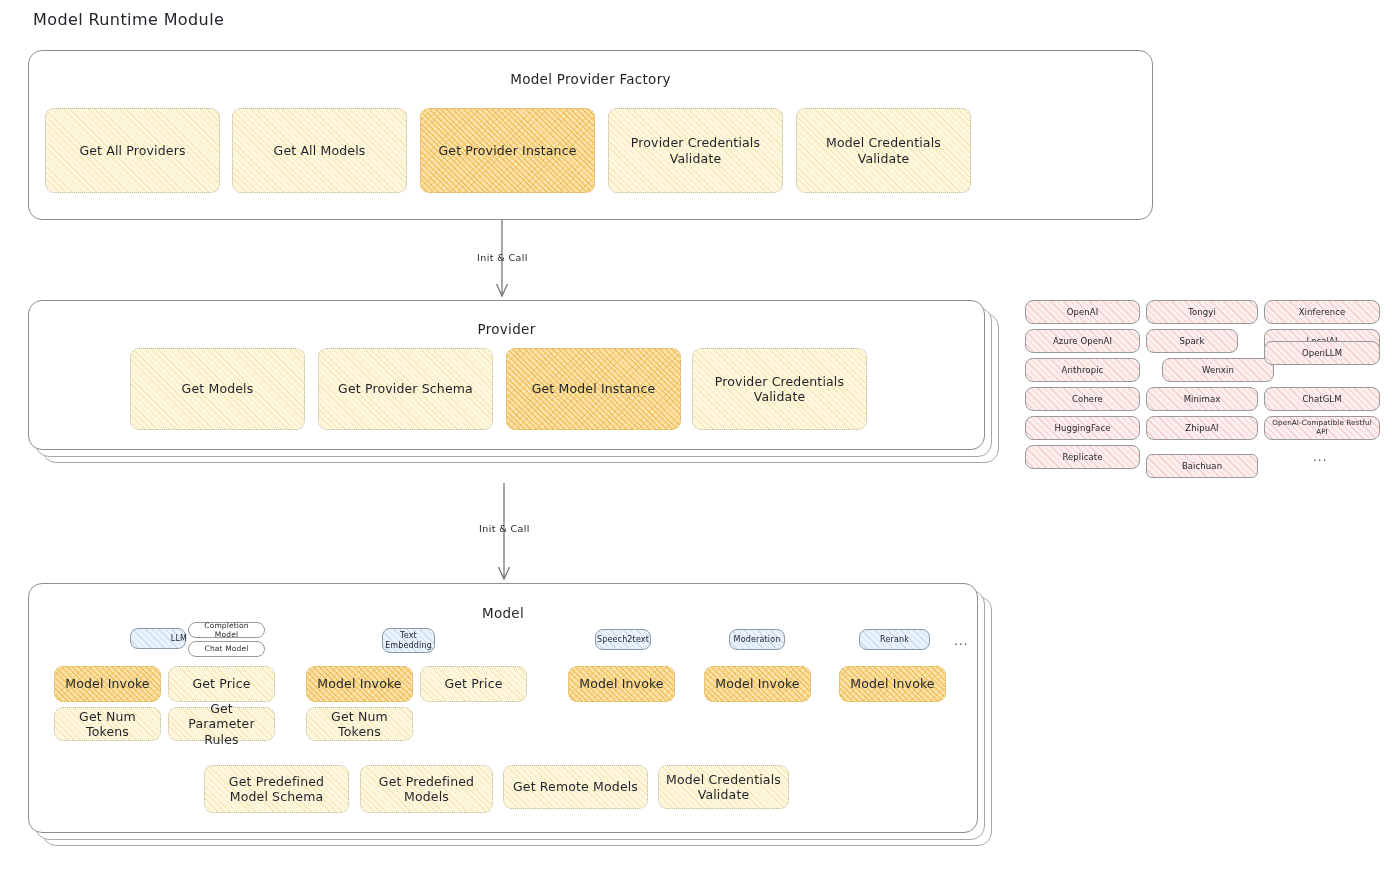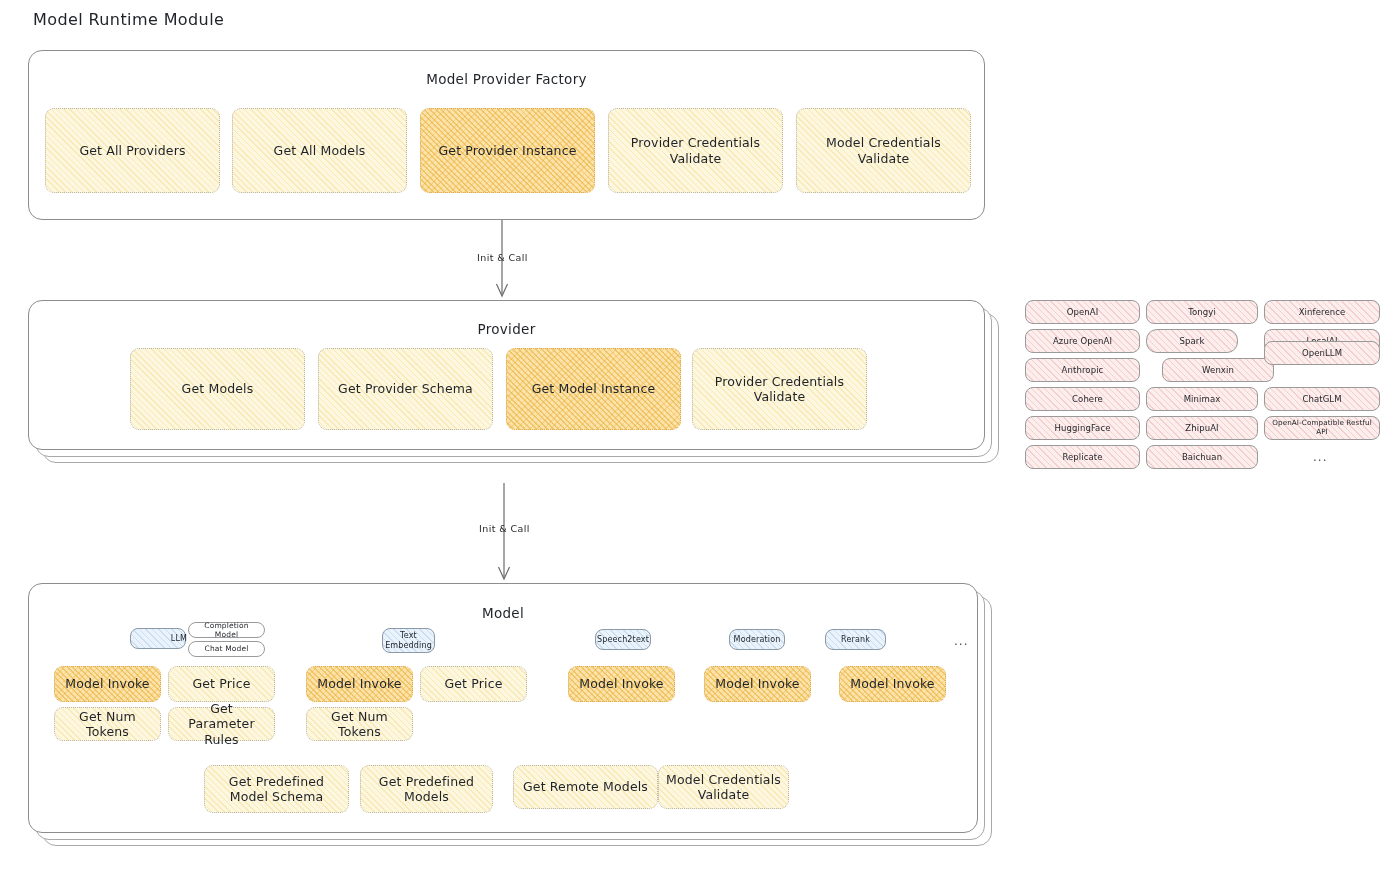--- a/index.html
+++ b/index.html
@@ -151,21 +151,21 @@
     letter-spacing: 1px;
   }
 </style>
 </head>
 <body>
 
 <div class="canvas">
 
   <div class="page-title">Model Runtime Module</div>
 
-  <div class="panel panel-main" style="left:28px; top:50px; width:957px; height:170px;padding-left:48px;">
+  <div class="panel panel-main" style="left:28px; top:50px; width:1125px; height:170px;padding-left:48px;">
     <div class="panel-title" style="top:20px;">Model Provider Factory</div>
 
     <div class="node cream" style="left:16px; top:57px; width:175px; height:85px;">Get All Providers</div>
     <div class="node amber" style="left:391px; top:57px; width:175px; height:85px;">Get Provider Instance</div>
     <div class="node cream" style="left:203px; top:57px; width:175px; height:85px;">Get All Models</div>
     <div class="node cream" style="left:579px; top:57px; width:175px; height:85px;">Provider Credentials Validate</div>
     <div class="node cream" style="left:767px; top:57px; width:175px; height:85px;">Model Credentials Validate</div>
   </div>
 
   <svg class="arrow" style="left:487px; top:220px;" width="30" height="80" viewBox="0 0 30 80">
@@ -188,25 +188,25 @@
   <div style="position:absolute; left:1025px; top:300px; width:355px; height:175px;">
 
     <div class="node rose" style="left:0px; top:0px; width:115px; height:24px;">OpenAI</div>
     <div class="node rose" style="left:0px; top:29px; width:115px; height:24px;">Azure OpenAI</div>
     <div class="node rose" style="left:0px; top:58px; width:115px; height:24px;">Anthropic</div>
     <div class="node rose" style="left:0px; top:87px; width:115px; height:24px;padding-left:16px;">Cohere</div>
     <div class="node rose" style="left:0px; top:116px; width:115px; height:24px;">HuggingFace</div>
     <div class="node rose" style="left:0px; top:145px; width:115px; height:24px;">Replicate</div>
 
     <div class="node rose" style="left:121px; top:0px; width:112px; height:24px;">Tongyi</div>
-    <div class="node rose" style="left:121px; top:29px; width:92px; height:24px;border-radius:11px;">Spark</div>
+    <div class="node rose" style="left:121px; top:29px; width:92px; height:24px;">Spark</div>
     <div class="node rose" style="left:121px; top:58px; width:112px; height:24px;margin-left:16px;">Wenxin</div>
     <div class="node rose" style="left:121px; top:87px; width:112px; height:24px;">Minimax</div>
     <div class="node rose" style="left:121px; top:116px; width:112px; height:24px;">ZhipuAI</div>
-    <div class="node rose" style="left:121px; top:145px; width:112px; height:24px;">Baichuan</div>
+    <div class="node rose" style="left:121px; top:154px; width:112px; height:24px;border-radius:6px;">Baichuan</div>
 
     <div class="node rose" style="left:239px; top:0px; width:116px; height:24px;">Xinference</div>
     <div class="node rose" style="left:239px; top:29px; width:116px; height:24px;">LocalAI</div>
     <div class="node rose" style="left:239px; top:41px; width:116px; height:24px;">OpenLLM</div>
     <div class="node rose" style="left:239px; top:87px; width:116px; height:24px;">ChatGLM</div>
     <div class="node rose" style="left:239px; top:116px; width:116px; height:24px; font-size:7.2px;">OpenAI-Compatible Restful API</div>
     <div class="ellipsis" style="left:288px; top:150px;">...</div>
   </div>
 
   <svg class="arrow" style="left:489px; top:483px; width:30px; height:100px;" viewBox="0 0 30 100">
@@ -234,24 +234,24 @@
     <div class="node amber" style="left:277px; top:82px; width:107px; height:36px;">Model Invoke</div>
     <div class="node cream" style="left:391px; top:82px; width:107px; height:36px;">Get Price</div>
     <div class="node cream" style="left:277px; top:123px; width:107px; height:34px;">Get Num Tokens</div>
 
     <div class="node blue" style="left:566px; top:45px; width:56px; height:21px;">Speech2text</div>
     <div class="node amber" style="left:539px; top:82px; width:107px; height:36px;">Model Invoke</div>
 
     <div class="node blue" style="left:700px; top:45px; width:56px; height:21px;">Moderation</div>
     <div class="node amber" style="left:675px; top:82px; width:107px; height:36px;">Model Invoke</div>
 
-    <div class="node blue" style="left:796px; top:45px; width:61px; height:21px;">Rerank</div>
+    <div class="node blue" style="left:830px; top:45px; width:71px; height:21px;">Rerank</div>
     <div class="node amber" style="left:810px; top:82px; width:107px; height:36px;">Model Invoke</div>
 
     <div class="ellipsis" style="left:925px; top:50px;">...</div>
 
     <div class="node cream" style="left:175px; top:181px; width:145px; height:48px;">Get Predefined Model Schema</div>
     <div class="node cream" style="left:331px; top:181px; width:133px; height:48px;">Get Predefined Models</div>
-    <div class="node cream" style="left:484px; top:181px; width:145px; height:44px;">Get Remote Models</div>
+    <div class="node cream" style="left:474px; top:181px; width:145px; height:44px;">Get Remote Models</div>
     <div class="node cream" style="left:629px; top:181px; width:131px; height:44px;">Model Credentials Validate</div>
   </div>
 
 </div>
 
 </body></html>

